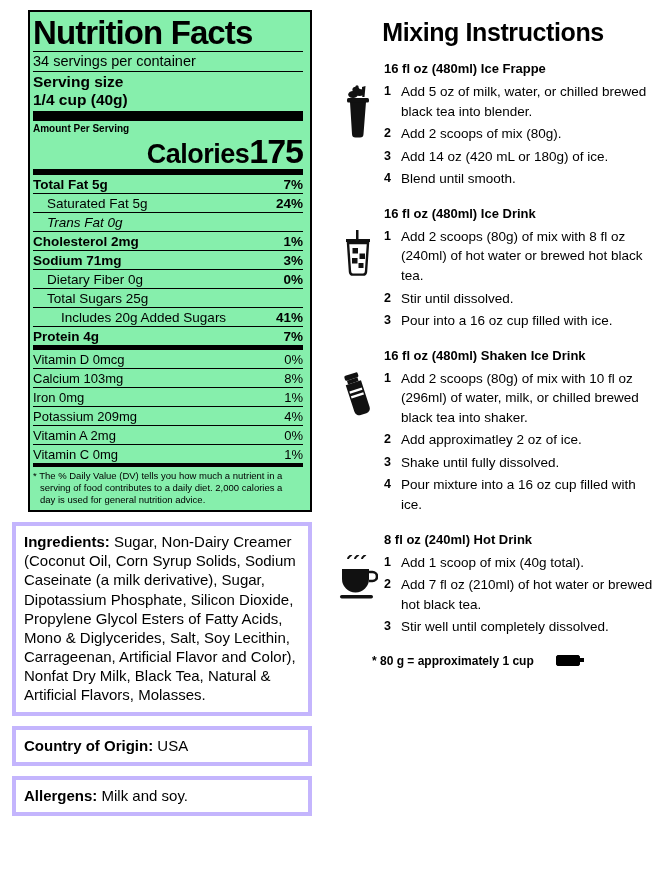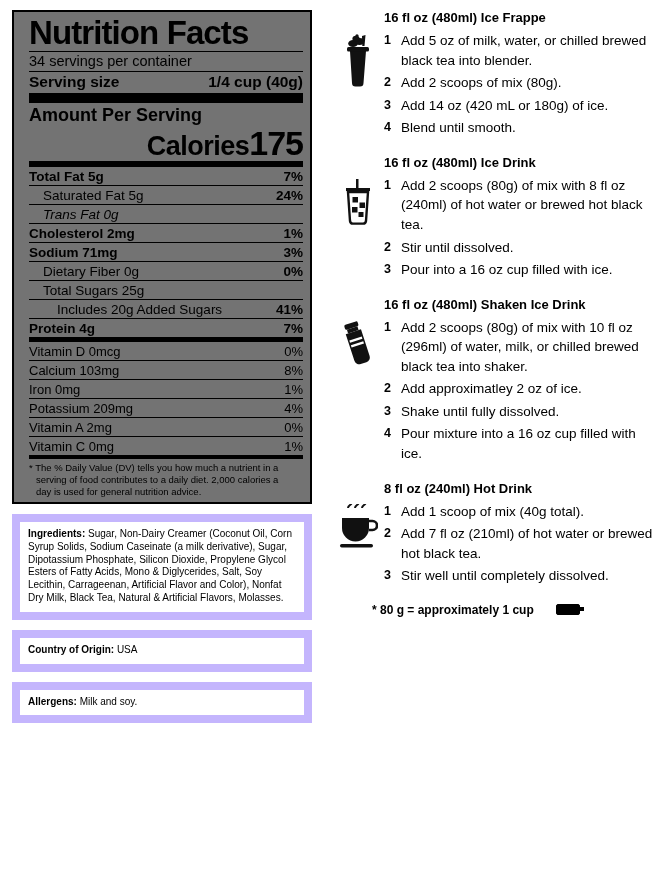--- a/index.html
+++ b/index.html
@@ -23,22 +23,23 @@
     display: flex;
     gap: 14px;
     height: 100%;
   }
   .left-col { width: 300px; flex: 0 0 300px; }
   .right-col { flex: 1 1 auto; padding-left: 6px; }
 
   
   .nf {
     border: 2px solid #000;
-    padding: 5px 7px 4px 15px;
-    background: #737373;
+    padding: 5px 7px 4px 3px;
+    background: #86efac;
+    margin-left: 16px;
   }
   .nf-title {
     font-weight: bold;
     font-size: 33px;
     line-height: 0.98;
     letter-spacing: -0.9px;
     margin: 0 0 2px 0;
     font-family: "Liberation Sans", sans-serif;
   }
   .rule-thin { border-bottom: 1px solid #000; }
@@ -47,23 +48,24 @@
   .rule-mid { border-bottom: 3px solid #000; }
 
   .nf-servings {
     font-size: 14.5px;
     padding: 1px 0 2px;
   }
   .nf-serving-size {
     display: flex; justify-content: space-between;
     font-weight: bold; font-size: 15.5px;
     padding: 1px 0 2px;
+    flex-direction: column;
   }
   .nf-amount {
-    font-size: 18px; font-weight: bold;
+    font-size: 10px; font-weight: bold;
     padding-top: 2px;
   }
   .nf-cal-row {
     display: flex; justify-content: flex-end; align-items: flex-end;
     padding-bottom: 1px;
   }
   .nf-cal-label { font-size: 27px; font-weight: bold; line-height: 1; letter-spacing: -0.5px;}
   .nf-cal-value { font-size: 34px; font-weight: bold; line-height: 1; letter-spacing: -1px;}
   .nf-dv-head {
     text-align: right;
@@ -87,24 +89,24 @@
   .nf-vitamins .nf-row { font-size: 13px; }
   .nf-footnote {
     font-size: 9.5px;
     line-height: 1.25;
     padding-top: 3px;
   }
   .nf-footnote .ft-indent { display: block; padding-left: 7px; }
 
   
   .box {
-    border: 8px solid #c4b5fd;
+    border: 4px solid #c4b5fd;
     padding: 6px 8px 7px 8px;
     margin-top: 10px;
-    font-size: 10px;
+    font-size: 15px;
     line-height: 1.28;
   }
   .box .lead { font-weight: bold; }
 
   
   .mix-title {
     text-align: center;
     font-weight: bold;
     font-size: 25px;
     letter-spacing: -0.4px;
@@ -270,20 +272,21 @@
       </div>
 
       <div class="box">
         <span class="lead">Allergens:</span><span> Milk and soy.</span>
       </div>
 
     </div>
 
     <div class="right-col">
 
+      <div class="mix-title">Mixing Instructions</div>
 
       <div class="sect">
         <div class="sect-head">16 fl oz (480ml) Ice Frappe</div>
         <div class="sect-body">
           <div class="icon-cell">
             <svg width="36" height="56" viewBox="0 0 36 56">
               <path d="M10 18 h16 l-2.5 32 a3.5 3.5 0 0 1 -3.5 3.5 h-4.5 a3.5 3.5 0 0 1 -3.5 -3.5 z" fill="#111"></path>
               <rect x="7" y="14" width="22" height="4.5" rx="1.5" fill="#111"></rect>
               <path d="M22 3 l3.5 -1 l-1 11 l-2.2 0 z" fill="#111"></path>
               <ellipse cx="13" cy="10.5" rx="4.8" ry="3.6" fill="#111"></ellipse>

